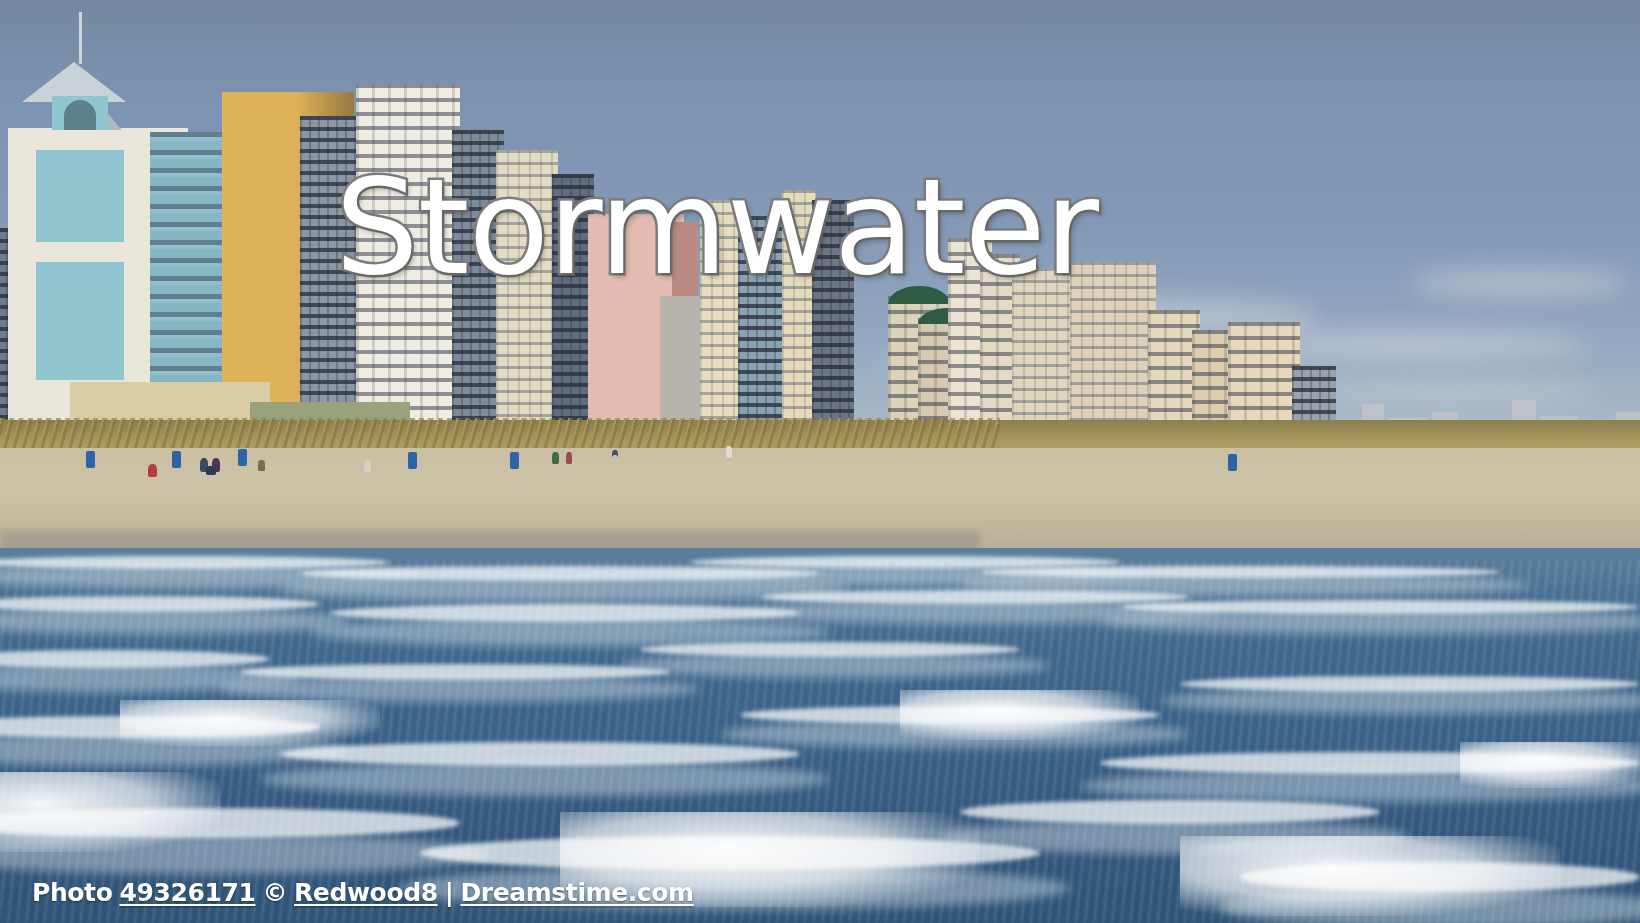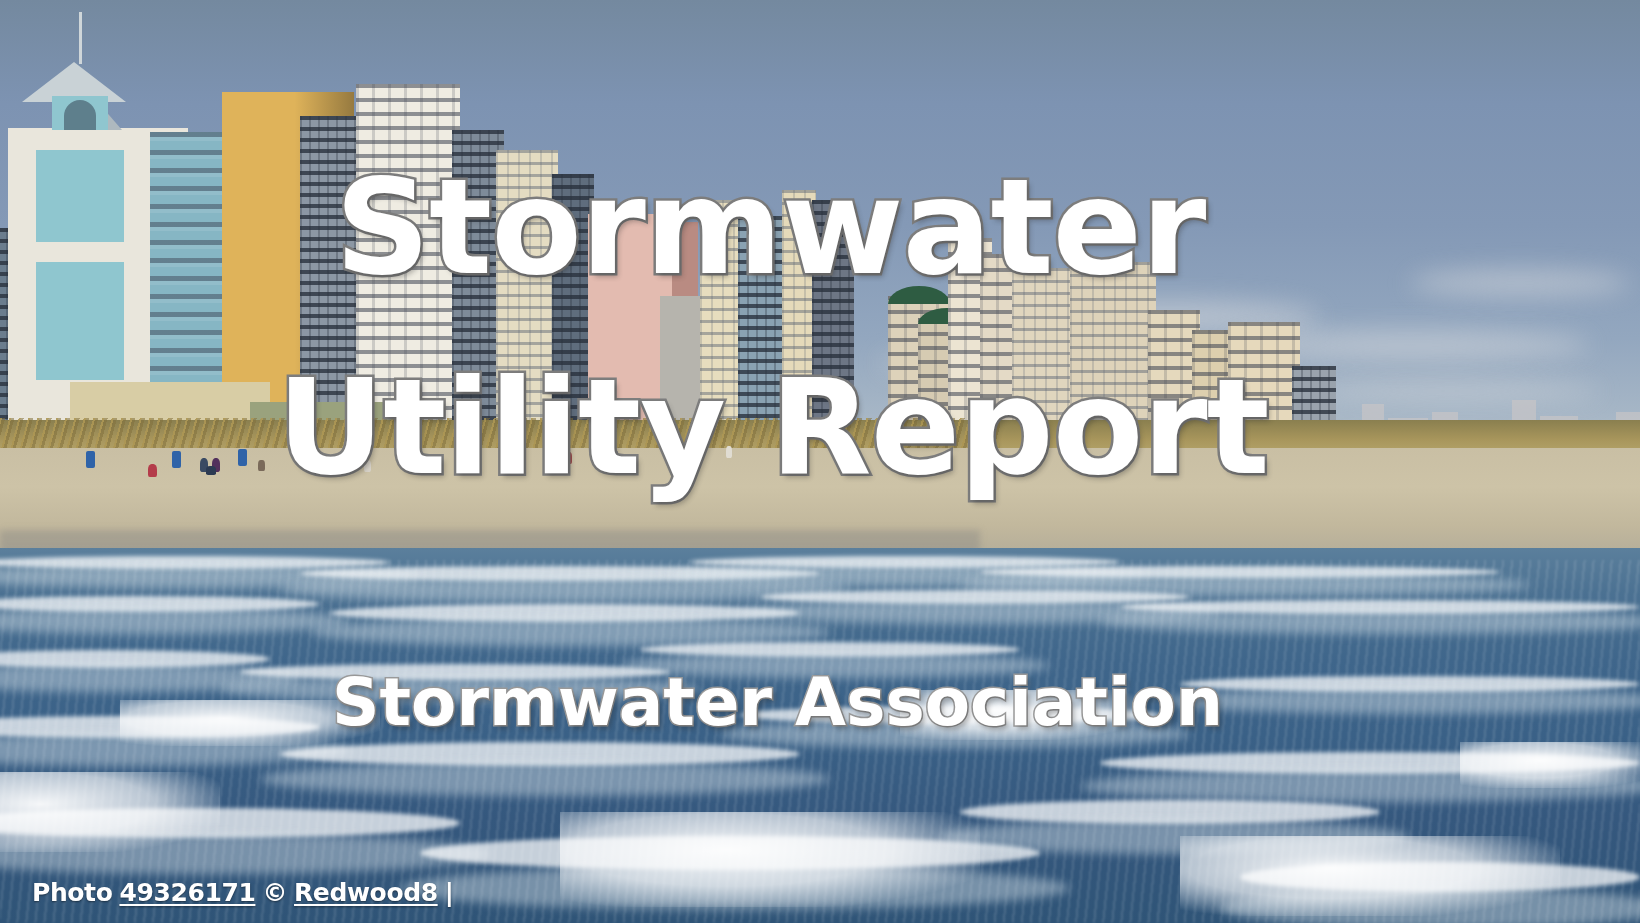--- a/index.html
+++ b/index.html
@@ -140,21 +140,21 @@
     background:radial-gradient(ellipse at 40% 40%, rgba(255,255,255,.95) 0%, rgba(255,255,255,.65) 45%, rgba(255,255,255,0) 78%);
   }
 
   
   .text-layer { position:absolute; left:0; top:0; width:1640px; height:923px; }
 
   .title-line {
     position:absolute;
     color:#ffffff;
     font-family:"DejaVu Sans", sans-serif;
-    font-weight:bold;
+    font-weight:normal;
     letter-spacing:-1px;
     white-space:nowrap;
     -webkit-text-stroke:5px #7d7d7d;
     paint-order:stroke fill;
     text-shadow:3px 4px 5px rgba(40,40,40,.30);
   }
   #title-1 { left:335px; top:150px; font-size:132px; }
   #title-2 { left:277px; top:350px; font-size:132px; }
 
   .subtitle-line {
@@ -334,31 +334,30 @@
       <div class="foam-crest" style="left: -80px; top: 772px; width: 300px; height: 80px;"></div>
       <div class="foam-crest" style="left: 560px; top: 812px; width: 420px; height: 95px;"></div>
       <div class="foam-crest" style="left: 1180px; top: 836px; width: 380px; height: 80px;"></div>
       <div class="foam-crest" style="left: 900px; top: 690px; width: 240px; height: 50px;"></div>
       <div class="foam-crest" style="left: 120px; top: 700px; width: 260px; height: 46px;"></div>
       <div class="foam-crest" style="left: 1460px; top: 742px; width: 200px; height: 46px;"></div>
     </div>
 
   <div class="text-layer">
     <div class="title-line" id="title-1">Stormwater</div>
-    <div class="title-line" id="title-2">Utility Report</div>
-
-    <div class="subtitle-line" id="sub-2">Stormwater Association</div>
+
 
     <div class="watermark">
       <span>Photo</span>
       <span class="sp"></span>
       <span class="u">49326171</span>
       <span class="sp"></span>
       <span>©</span>
       <span class="sp"></span>
       <span class="u">Redwood8</span>
       <span class="sp"></span>
       <span>|</span>
       <span class="sp"></span>
+      <span class="u">Dreamstime.com</span>
     </div>
   </div>
 
 </div>
 
 </body></html>

